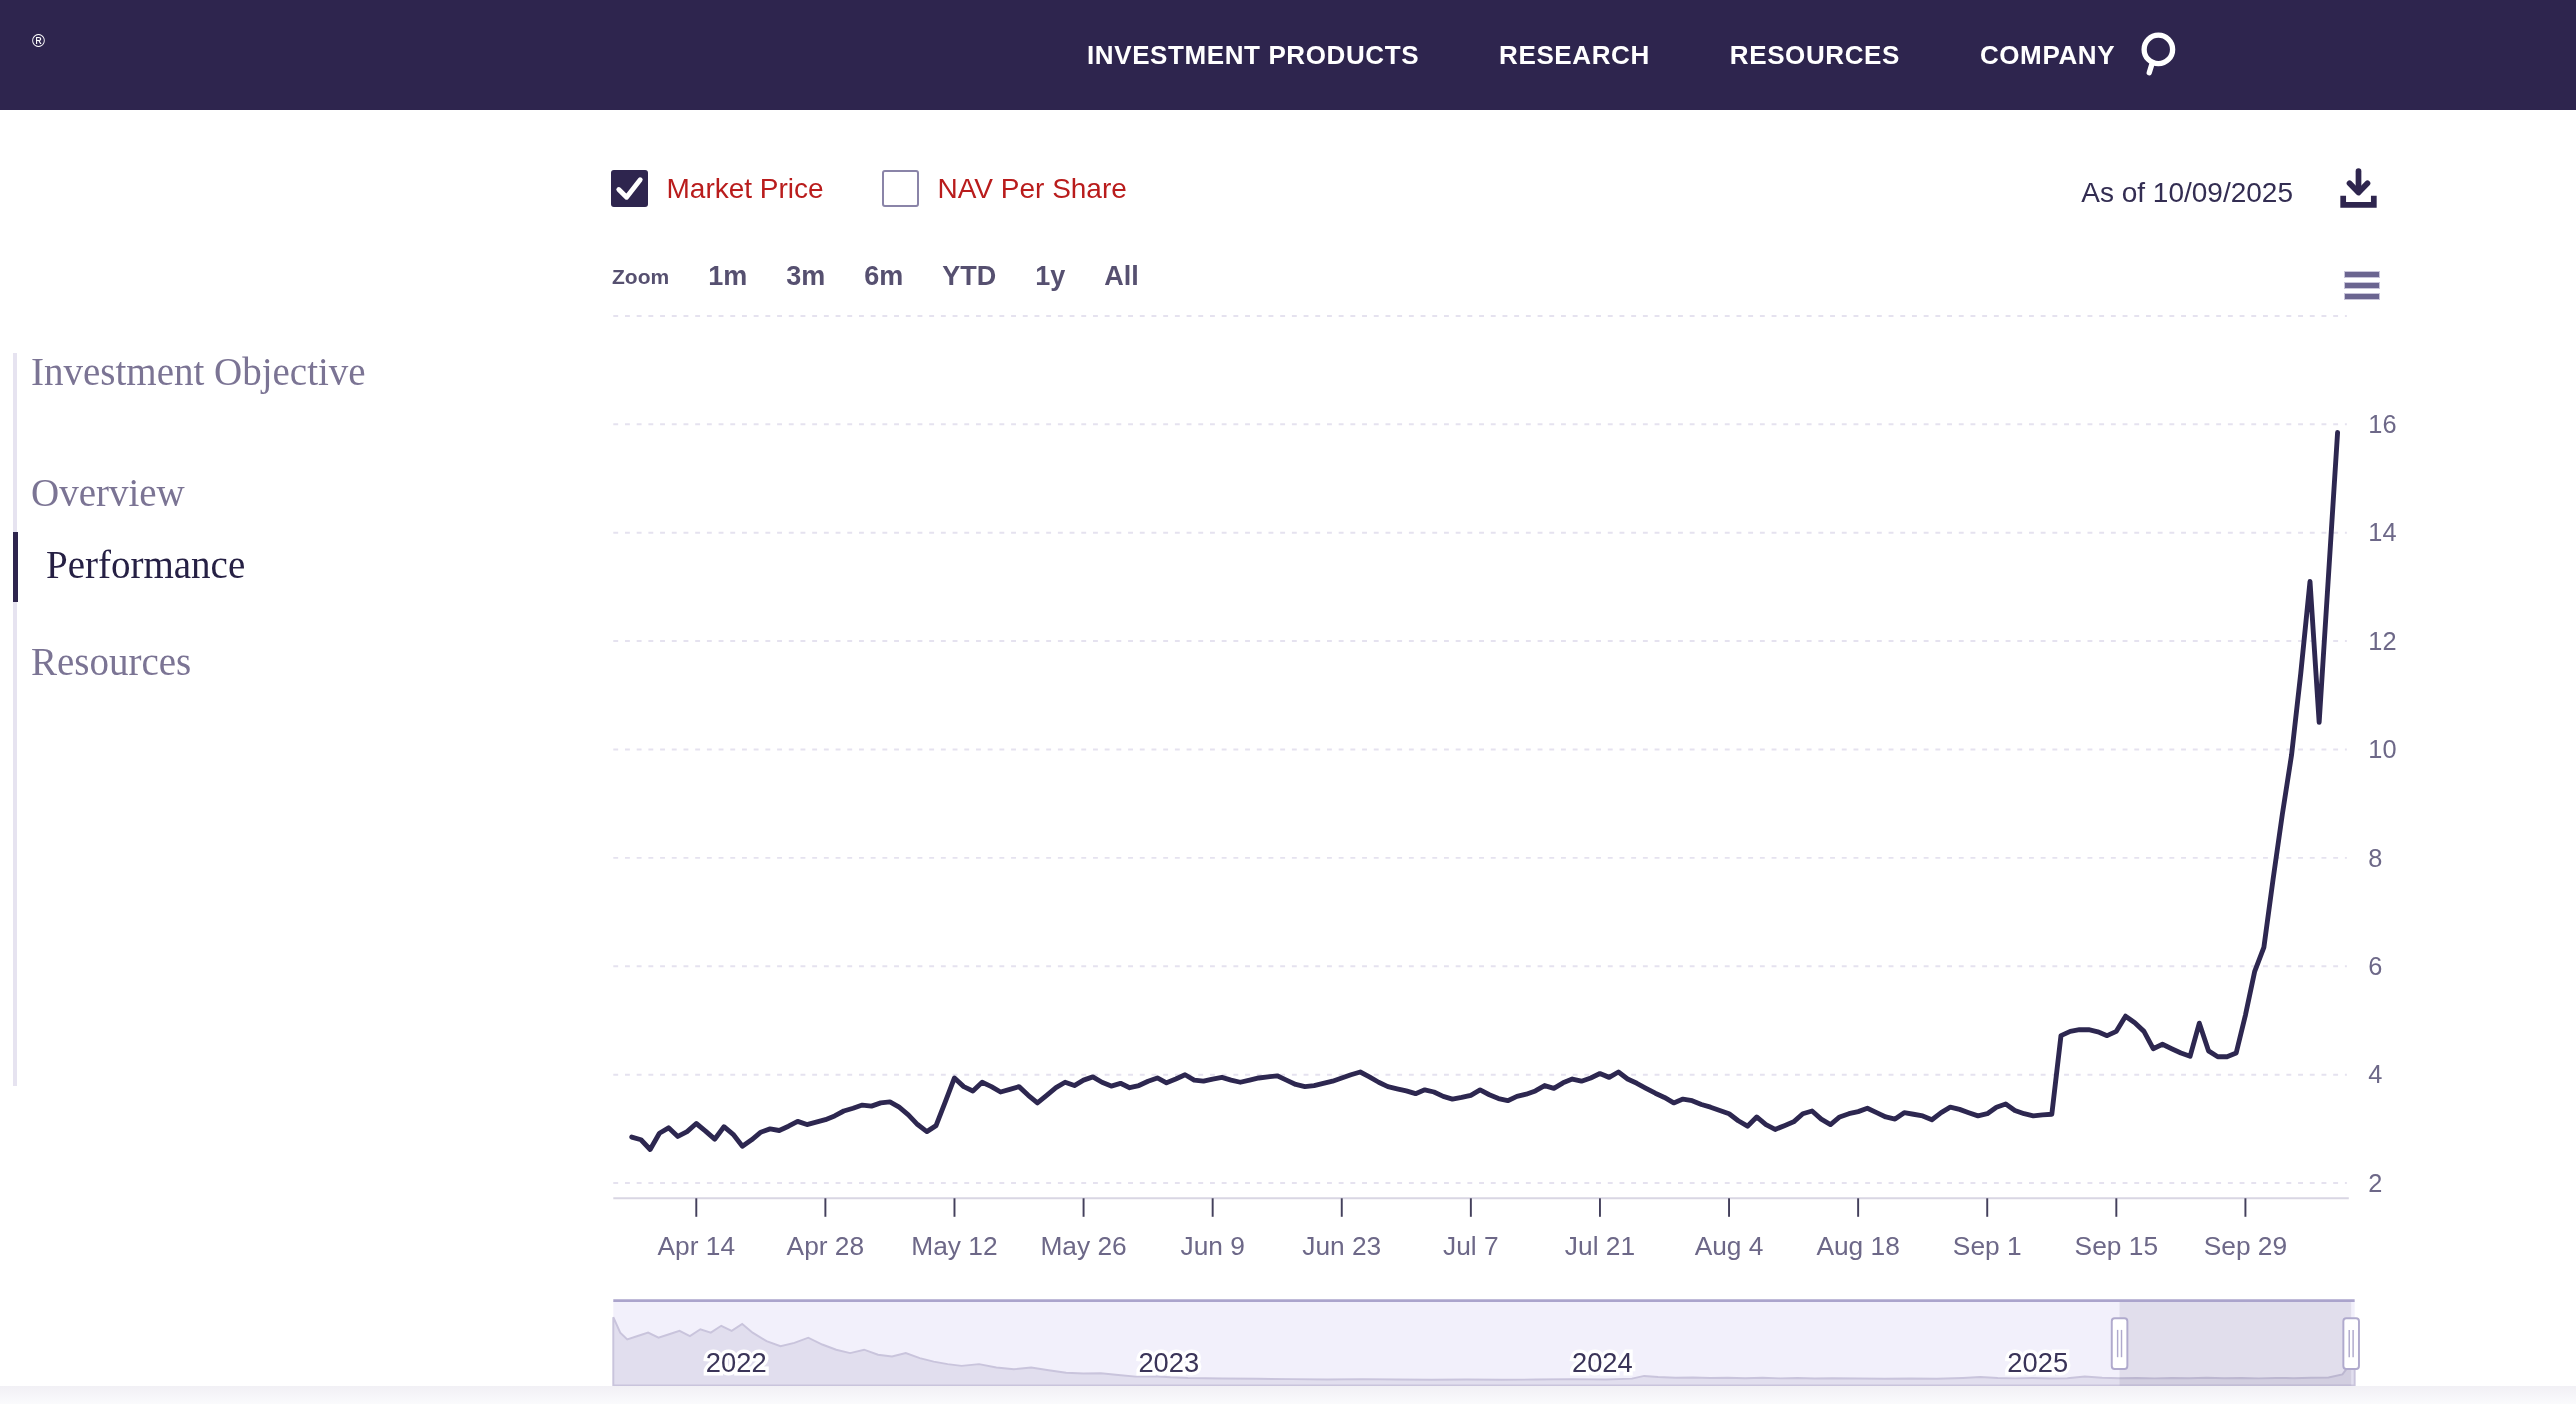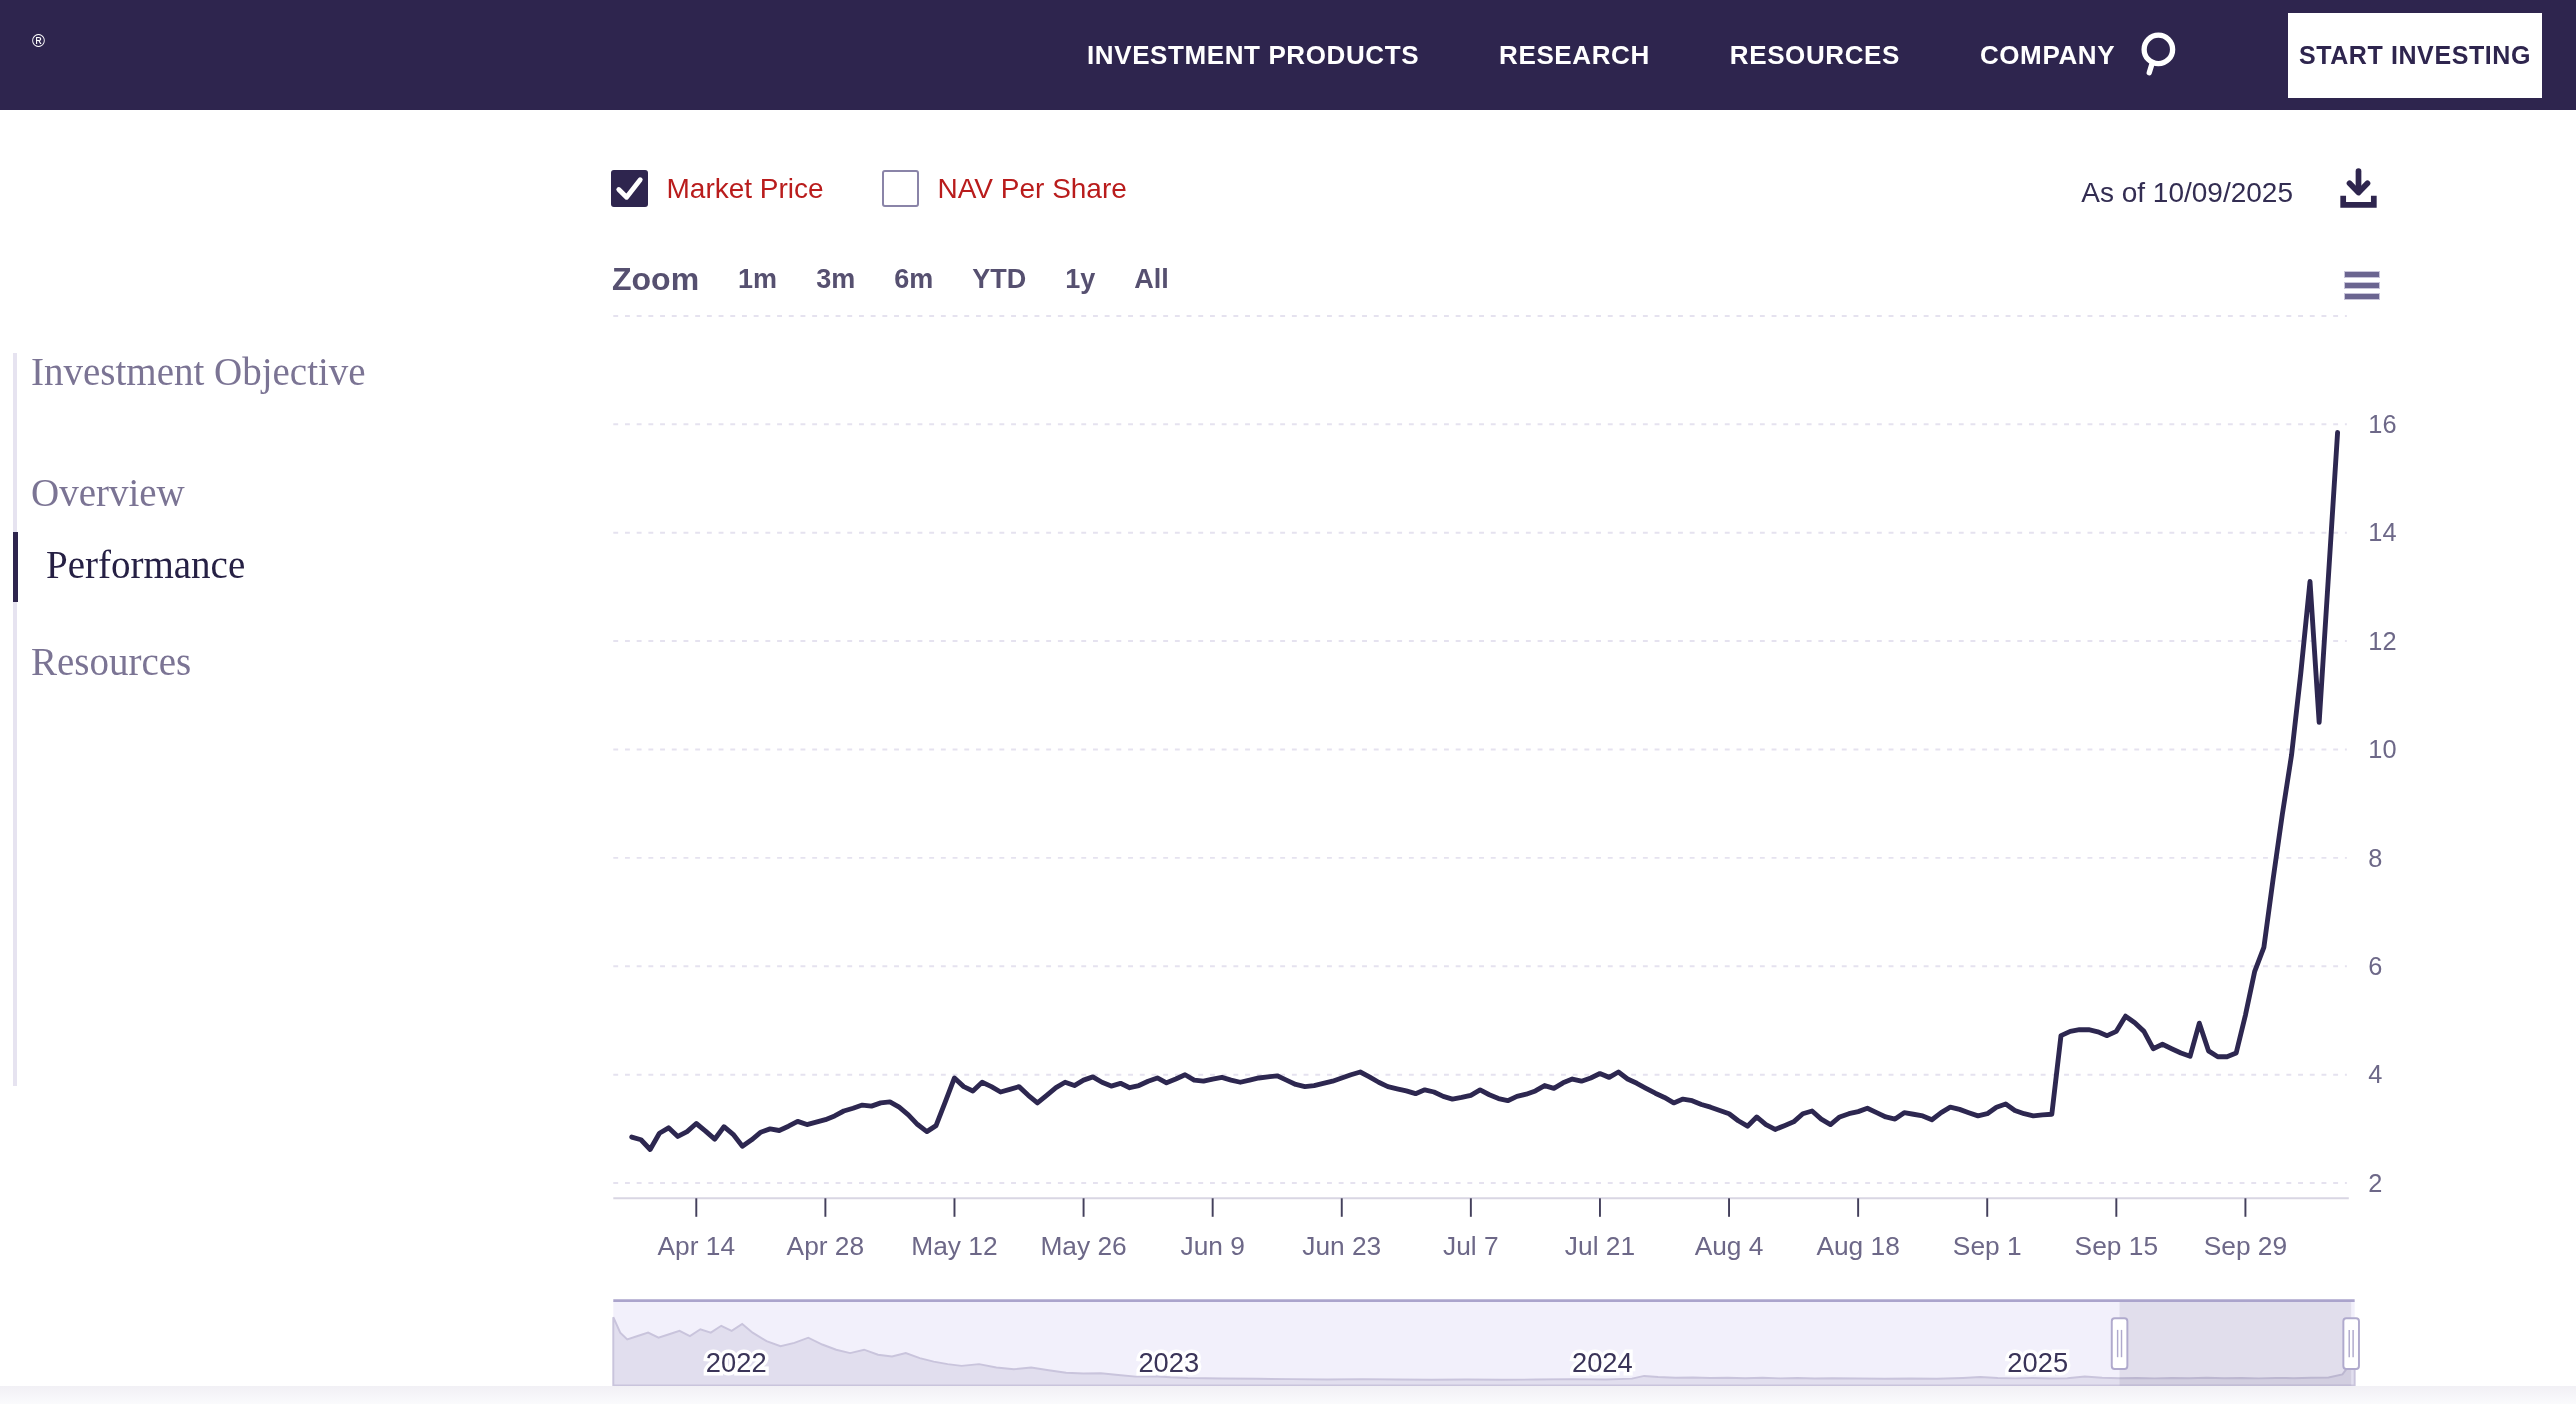--- a/index.html
+++ b/index.html
@@ -24,21 +24,21 @@
   .side-item.active{color:#262044;}
   
   .toggle{position:absolute;display:flex;align-items:center;cursor:pointer;}
   .toggle .box{width:37px;height:37px;border-radius:2.9px;box-sizing:border-box;flex:0 0 auto;}
   .toggle .box.checked{background:#2e254e;}
   .toggle .box.unchecked{background:#ffffff;border:2.9px solid #8a84a8;}
   .toggle .lbl{margin-left:18.5px;font-size:28px;color:#b91c1c;}
   .as-of{position:absolute;right:283px;top:177px;font-size:28px;color:#332d52;}
   .dl-btn{position:absolute;left:2334px;top:164px;width:49px;height:49px;cursor:pointer;}
   .range-row{position:absolute;left:612px;top:261px;display:flex;align-items:center;gap:39px;}
-  .range-row .zlabel{font-size:32px;font-weight:700;color:#565070;}
+  .range-row .zlabel{font-size:21px;font-weight:700;color:#565070;}
   .range-row .rbtn{font-size:27px;font-weight:700;color:#565070;cursor:pointer;}
   .menu-btn{position:absolute;left:2344px;top:271px;width:36px;height:29px;cursor:pointer;
             display:flex;flex-direction:column;justify-content:space-between;}
   .menu-btn i{display:block;height:6.8px;background:#6b6590;border:1px solid #c9c5da;box-sizing:border-box;}
   
   #chart-svg{position:absolute;left:0;top:0;width:2576px;height:1404px;}
   
   .bottom-strip{position:absolute;left:0;top:1386px;width:2576px;height:18.5px;
                 background:linear-gradient(#f1f0f5,#fbfbfd);}
 </style>
@@ -54,21 +54,20 @@
     <a>RESEARCH</a>
     <a>RESOURCES</a>
     <a>COMPANY</a>
   </nav>
   <div class="search-btn">
     <svg viewBox="0 0 24 24" width="51" height="51">
       <circle cx="11" cy="9.6" r="6.7" fill="none" stroke="#ffffff" stroke-width="2.5"></circle>
       <line x1="8.2" y1="15.7" x2="6.7" y2="20.6" stroke="#ffffff" stroke-width="2.5" stroke-linecap="round"></line>
     </svg>
   </div>
-  <button class="cta-btn">START INVESTING</button>
 </div>
 
 <div class="side-rule"></div>
 <div class="side-active-marker"></div>
 <div class="side-item" style="top:349px;">Investment Objective</div>
 <div class="side-item" style="top:430px;margin-top:40px;">Overview</div>
 <div class="side-item active" style="top:542px;margin-left:15px;">Performance</div>
 <div class="side-item" style="top:639px;">Resources</div>
 
 <div class="toggle" style="left:611px;top:170px;">

